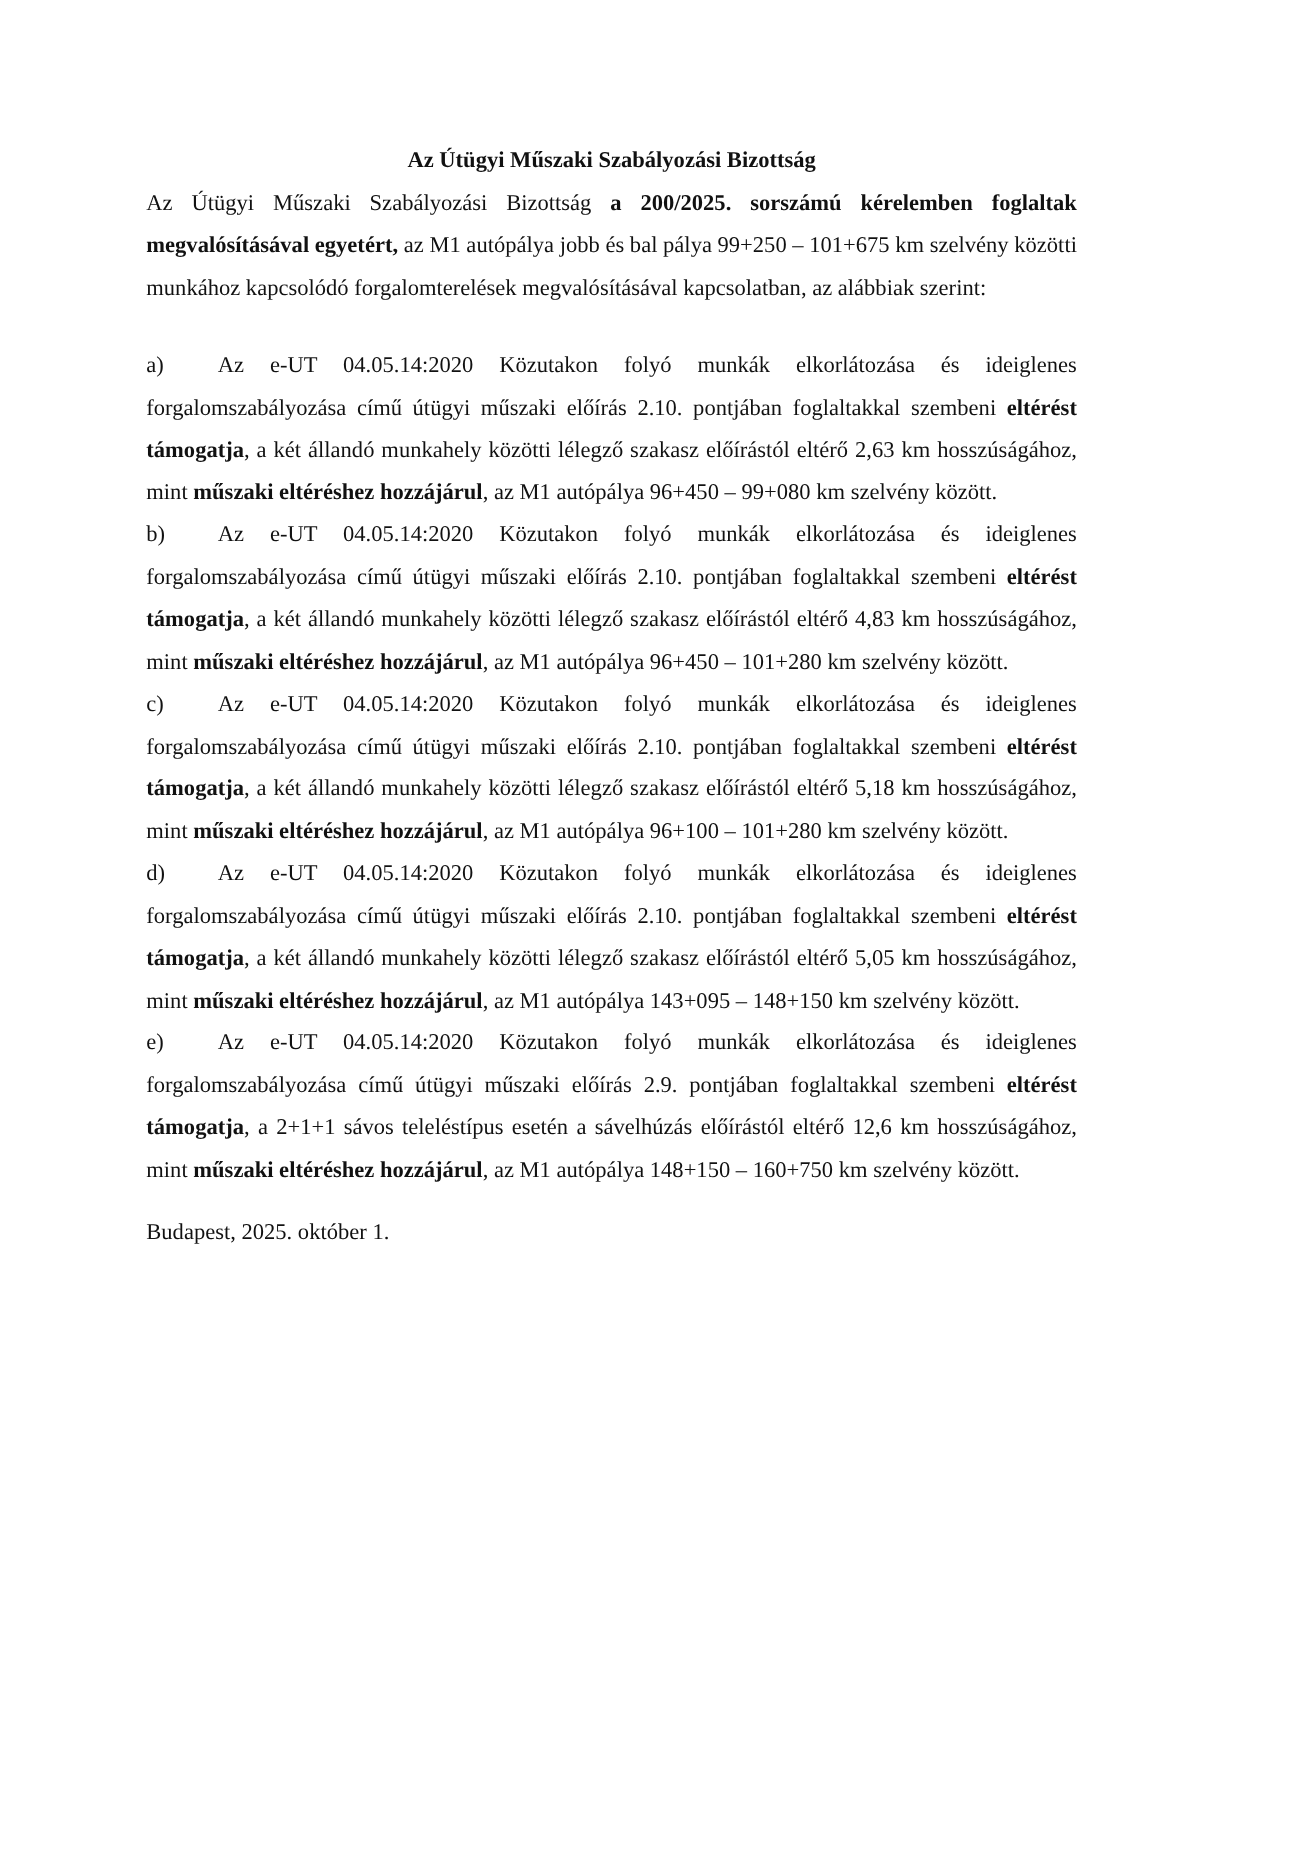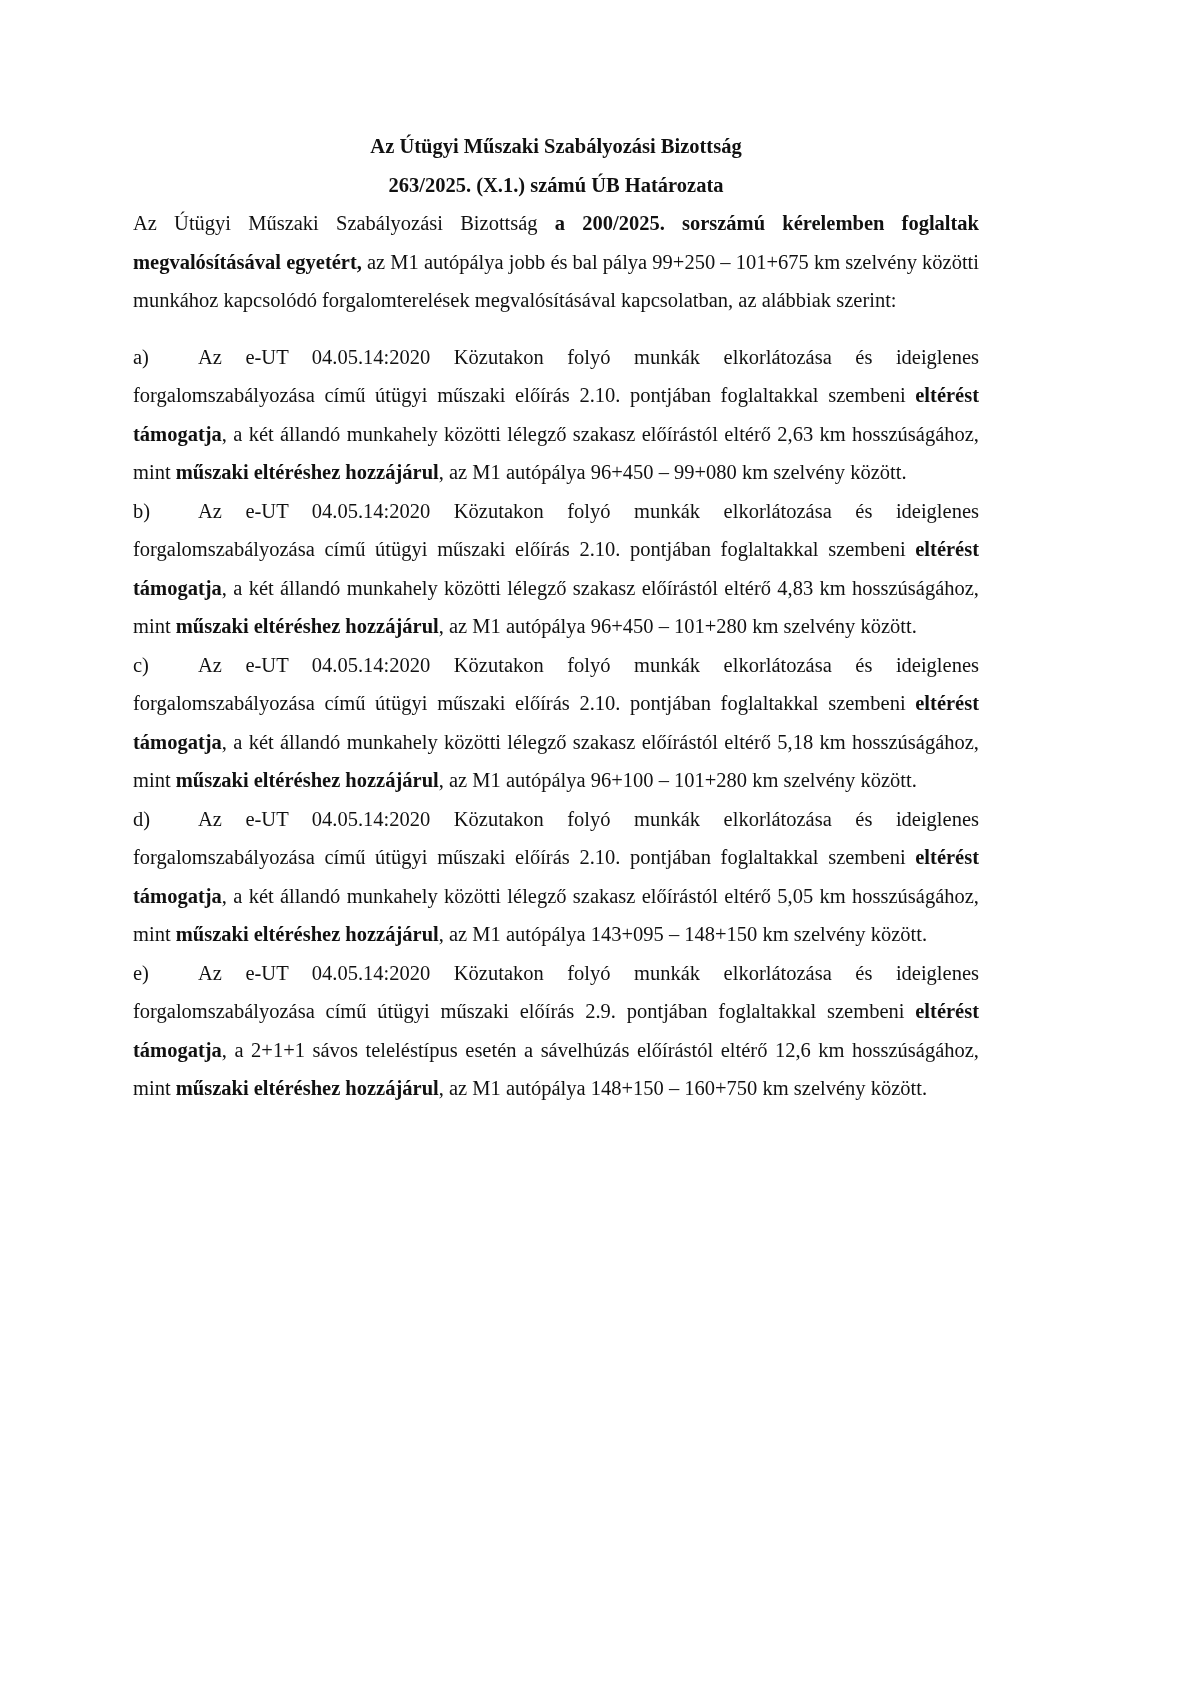--- a/index.html
+++ b/index.html
@@ -11,42 +11,42 @@
       font-size: 20.5px;
     }
     .content { position: absolute; left: 133px; top: 127px; width: 846px; }
     .title {
       text-align: center; font-weight: bold; font-size: 20.5px;
       line-height: 38.5px; margin: 0;
     }
     .title + .title { margin-top: 0; }
     p { margin: 0; line-height: 38.5px; text-align: justify; }
     .intro { margin-top: 0; }
-    .items { margin-top: 18px; }
+    .items { margin-top: 32px; }
     .item { display: block; text-align: justify; line-height: 38.5px; }
     .item-label { display: inline-block; width: 65px; }
     b { font-weight: bold; }
     .closing { margin-top: 18px; text-align: left; }
   </style>
 </head>
 <body>
 
 <div class="page">
   <div class="content">
     <h1 class="title">Az Útügyi Műszaki Szabályozási Bizottság</h1>
-    <h2 class="title">263/2025. (X.1.) számú ÚB Határozata</h2>
 
     <p class="intro"><span>Az Útügyi Műszaki Szabályozási Bizottság </span><b>a 200/2025. sorszámú kérelemben foglaltak megvalósításával egyetért,</b><span> az M1 autópálya jobb és bal pálya 99+250 – 101+675 km szelvény közötti munkához kapcsolódó forgalomterelések megvalósításával kapcsolatban, az alábbiak szerint:</span></p>
 
     <div class="items">
       <p class="item"><span class="item-label">a)</span><span>Az e-UT 04.05.14:2020 Közutakon folyó munkák elkorlátozása és ideiglenes forgalomszabályozása című útügyi műszaki előírás 2.10. pontjában foglaltakkal szembeni </span><b>eltérést támogatja</b><span>, a két állandó munkahely közötti lélegző szakasz előírástól eltérő 2,63 km hosszúságához, mint </span><b>műszaki eltéréshez hozzájárul</b><span>, az M1 autópálya 96+450 – 99+080 km szelvény között.</span></p>
 
       <p class="item"><span class="item-label">b)</span><span>Az e-UT 04.05.14:2020 Közutakon folyó munkák elkorlátozása és ideiglenes forgalomszabályozása című útügyi műszaki előírás 2.10. pontjában foglaltakkal szembeni </span><b>eltérést támogatja</b><span>, a két állandó munkahely közötti lélegző szakasz előírástól eltérő 4,83 km hosszúságához, mint </span><b>műszaki eltéréshez hozzájárul</b><span>, az M1 autópálya 96+450 – 101+280 km szelvény között.</span></p>
 
       <p class="item"><span class="item-label">c)</span><span>Az e-UT 04.05.14:2020 Közutakon folyó munkák elkorlátozása és ideiglenes forgalomszabályozása című útügyi műszaki előírás 2.10. pontjában foglaltakkal szembeni </span><b>eltérést támogatja</b><span>, a két állandó munkahely közötti lélegző szakasz előírástól eltérő 5,18 km hosszúságához, mint </span><b>műszaki eltéréshez hozzájárul</b><span>, az M1 autópálya 96+100 – 101+280 km szelvény között.</span></p>
 
       <p class="item"><span class="item-label">d)</span><span>Az e-UT 04.05.14:2020 Közutakon folyó munkák elkorlátozása és ideiglenes forgalomszabályozása című útügyi műszaki előírás 2.10. pontjában foglaltakkal szembeni </span><b>eltérést támogatja</b><span>, a két állandó munkahely közötti lélegző szakasz előírástól eltérő 5,05 km hosszúságához, mint </span><b>műszaki eltéréshez hozzájárul</b><span>, az M1 autópálya 143+095 – 148+150 km szelvény között.</span></p>
 
       <p class="item"><span class="item-label">e)</span><span>Az e-UT 04.05.14:2020 Közutakon folyó munkák elkorlátozása és ideiglenes forgalomszabályozása című útügyi műszaki előírás 2.9. pontjában foglaltakkal szembeni </span><b>eltérést támogatja</b><span>, a 2+1+1 sávos teleléstípus esetén a sávelhúzás előírástól eltérő 12,6 km hosszúságához, mint </span><b>műszaki eltéréshez hozzájárul</b><span>, az M1 autópálya 148+150 – 160+750 km szelvény között.</span></p>
     </div>
 
+    <p class="closing">Budapest, 2025. október 1.</p>
   </div>
 </div>
 
 </body></html>

